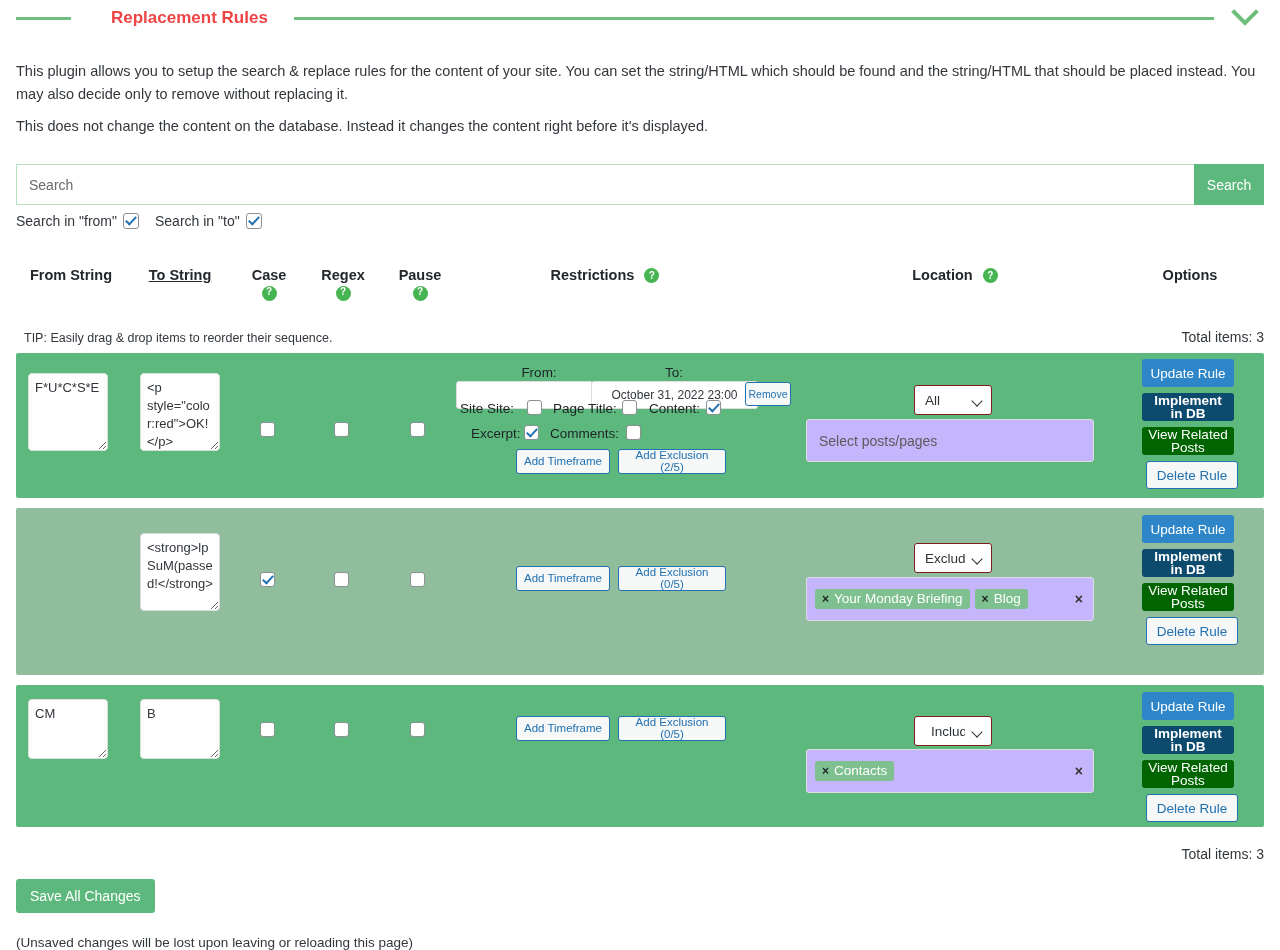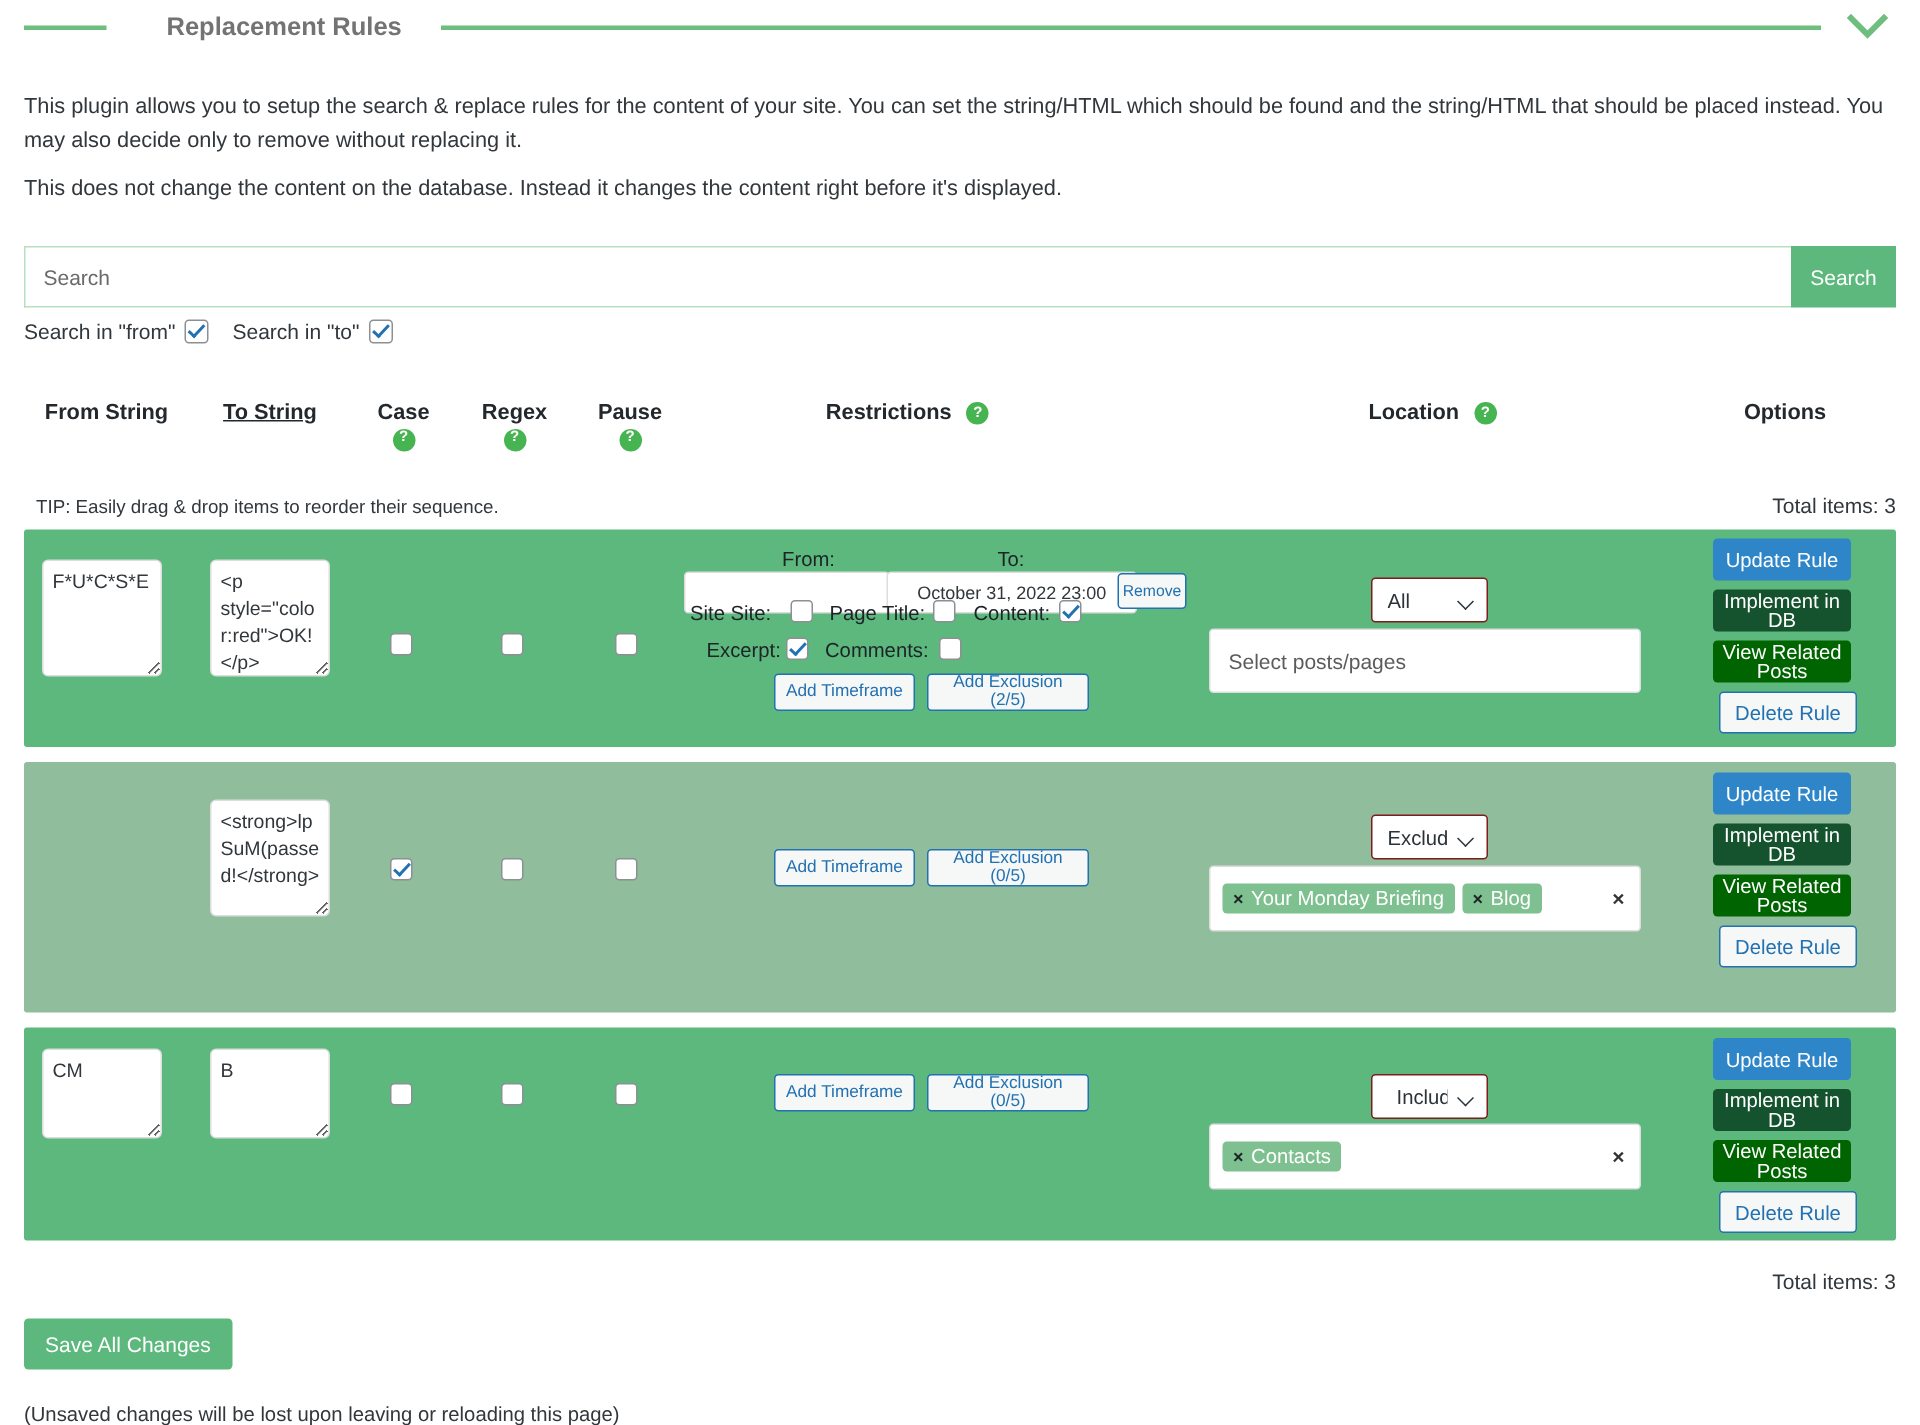--- a/index.html
+++ b/index.html
@@ -13,21 +13,21 @@
   }
   .page { position: relative; width: 1280px; height: 950px; }
 
   
   .hdr {
     display: flex; align-items: center;
     padding: 0 16px; height: 32px; margin-top: 2px;
   }
   .hdr-rule-left { width: 55px; height: 3px; background: #6ebe7d; flex: 0 0 auto; }
   .hdr-title {
-    font-size: 17px; font-weight: bold; color: #737373;
+    font-size: 17px; font-weight: bold; color: #ef4444;
     padding: 0 26px 0 40px; white-space: nowrap;
   }
   .hdr-rule-right { flex: 1 1 auto; height: 3px; background: #6ebe7d; }
   .chev {
     flex: 0 0 auto; width: 38px; height: 30px;
     display: flex; align-items: center; justify-content: center;
     margin-left: 12px;
   }
 
   
@@ -125,21 +125,21 @@
     font-family: "Liberation Sans", sans-serif; cursor: pointer; outline: none;
   }
   .selwrap { position: absolute; }
   .selwrap::after {
     content: ""; position: absolute; right: 11px; top: 12px;
     width: 7px; height: 7px; border: solid #2c3338; border-width: 0 1.6px 1.6px 0;
     transform: rotate(45deg); pointer-events: none;
   }
 
   .tagbox {
-    position: absolute; background: #ffffff; border: 1px solid #ddd;
+    position: absolute; background: #c4b5fd; border: 1px solid #ddd;
     border-radius: 3px; padding: 6px 8px; display: flex; align-items: center;
     flex-wrap: wrap; gap: 5px;
   }
   .tagbox .ph { font-size: 14px; color: #5c5c5c; padding-left: 4px; }
   .tag {
     background: #7ec08f; color: #fff; border-radius: 3px;
     font-size: 13.5px; padding: 2px 7px 3px; display: inline-flex;
     align-items: center; gap: 5px; cursor: pointer; white-space: nowrap;
   }
   .tag .x { font-size: 12px; color: #1d2327; font-weight: bold; }
@@ -148,21 +148,21 @@
     font-size: 14px; color: #333; cursor: pointer; font-weight: bold;
   }
 
   .opt-btn {
     position: absolute; border-radius: 3px; font-size: 13.5px;
     cursor: pointer; border: none; color: #fff; width: 92px; height: 28px;
     font-family: "Liberation Sans", sans-serif; line-height: 1;
     display: flex; align-items: center; justify-content: center;
   }
   .b-update { background: #2e86c8; }
-  .b-impl   { background: #14532d; }
+  .b-impl   { background: #0c4a6e; font-weight: bold; }
   .b-view   { background: #006400; }
   .b-del    { background: #f6f7f7; color: #2271b1; border: 1px solid #2271b1; }
 
   
   .footer { position: relative; padding: 0 16px; margin-top: 16px; }
   .save-btn {
     background: #5cb87c; border: none; color: #fff; font-size: 14px;
     padding: 0 14px; height: 34px; border-radius: 3px; cursor: pointer;
     display: inline-flex; align-items: center;
     font-family: "Liberation Sans", sans-serif;

